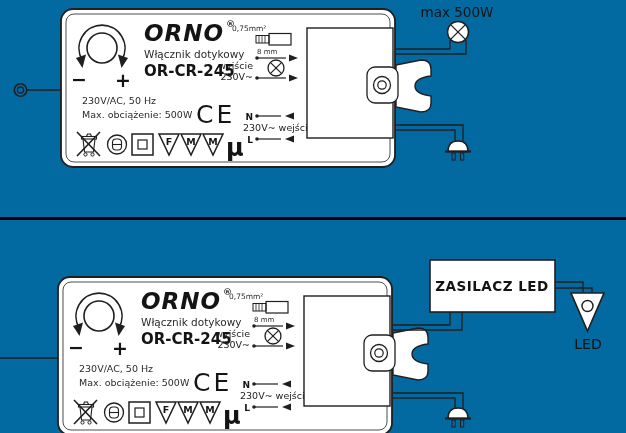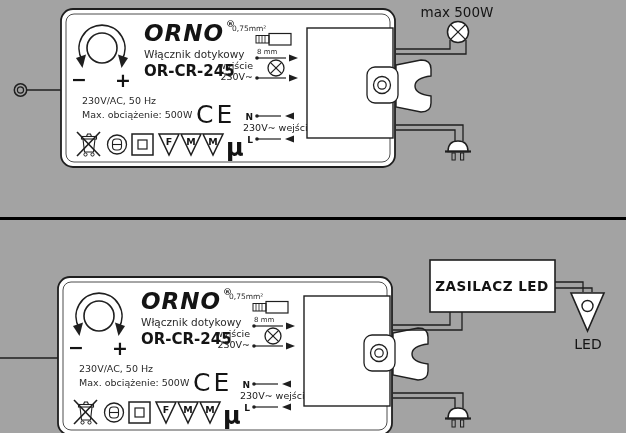--- a/index.html
+++ b/index.html
@@ -1,16 +1,16 @@
 <!DOCTYPE html>
 <html><head>
 <meta charset="utf-8">
 <style>
   html,body{margin:0;padding:0;background:#fff;}
-  #stage{position:relative;width:626px;height:433px;background:#a3a3a3;overflow:hidden;}
+  #stage{position:relative;width:626px;height:433px;background:#0369a1;overflow:hidden;}
   svg{position:absolute;left:0;top:0;}
   .ln{stroke:#1f1f1f;fill:none;}
   .fillw{fill:#ffffff;}
   .solid{fill:#1f1f1f;stroke:none;}
   text{fill:#141414;font-family:"DejaVu Sans","Liberation Sans",sans-serif;}
   .logo{font-size:23px;font-weight:bold;font-style:italic;letter-spacing:1px;}
   .reg{font-size:9px;font-weight:bold;}
   .subtitle{font-size:10.5px;fill:#2a2a2a;}
   .model{font-size:15px;font-weight:bold;}
   .spec{font-size:9.5px;fill:#2a2a2a;}

